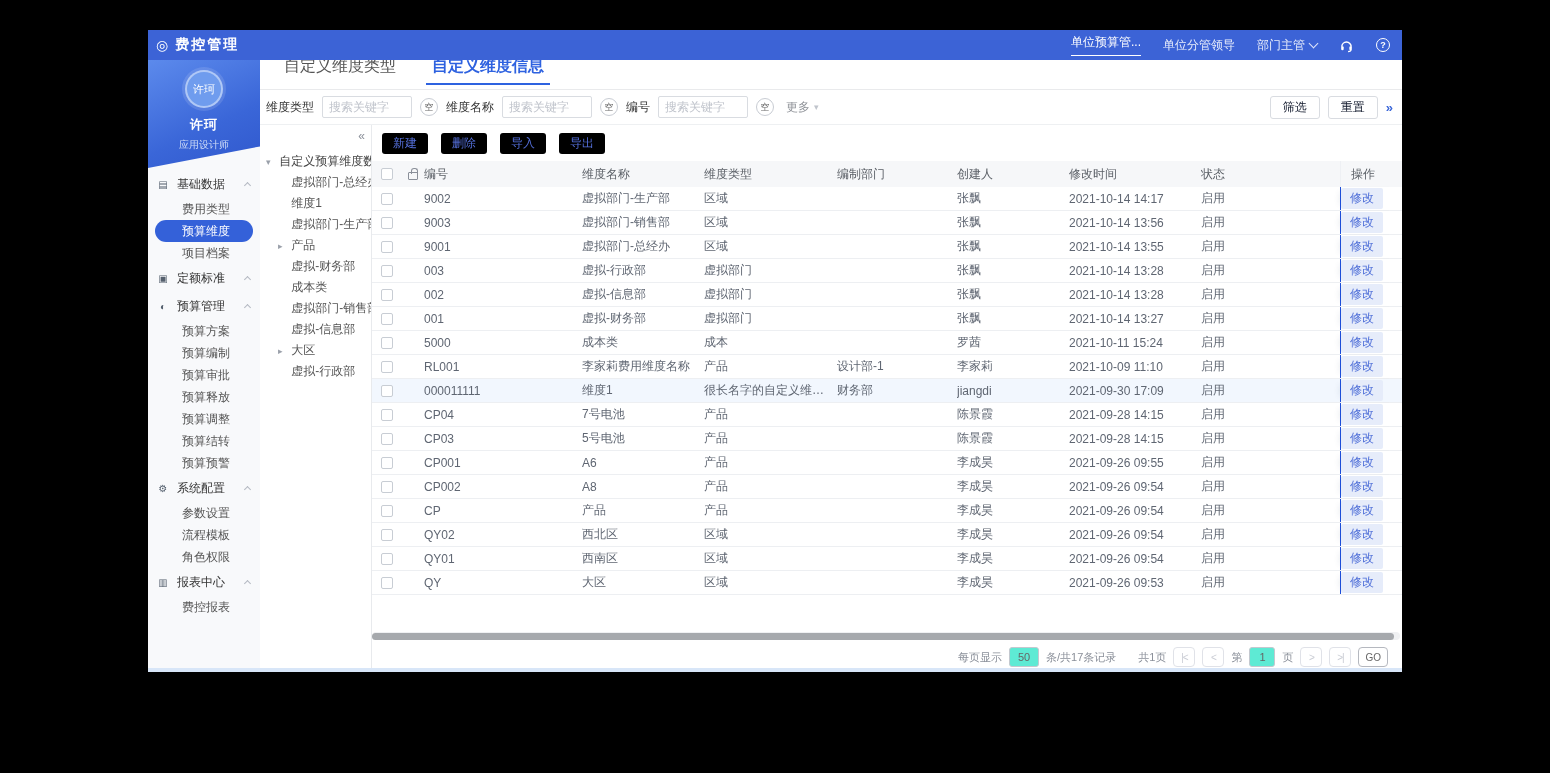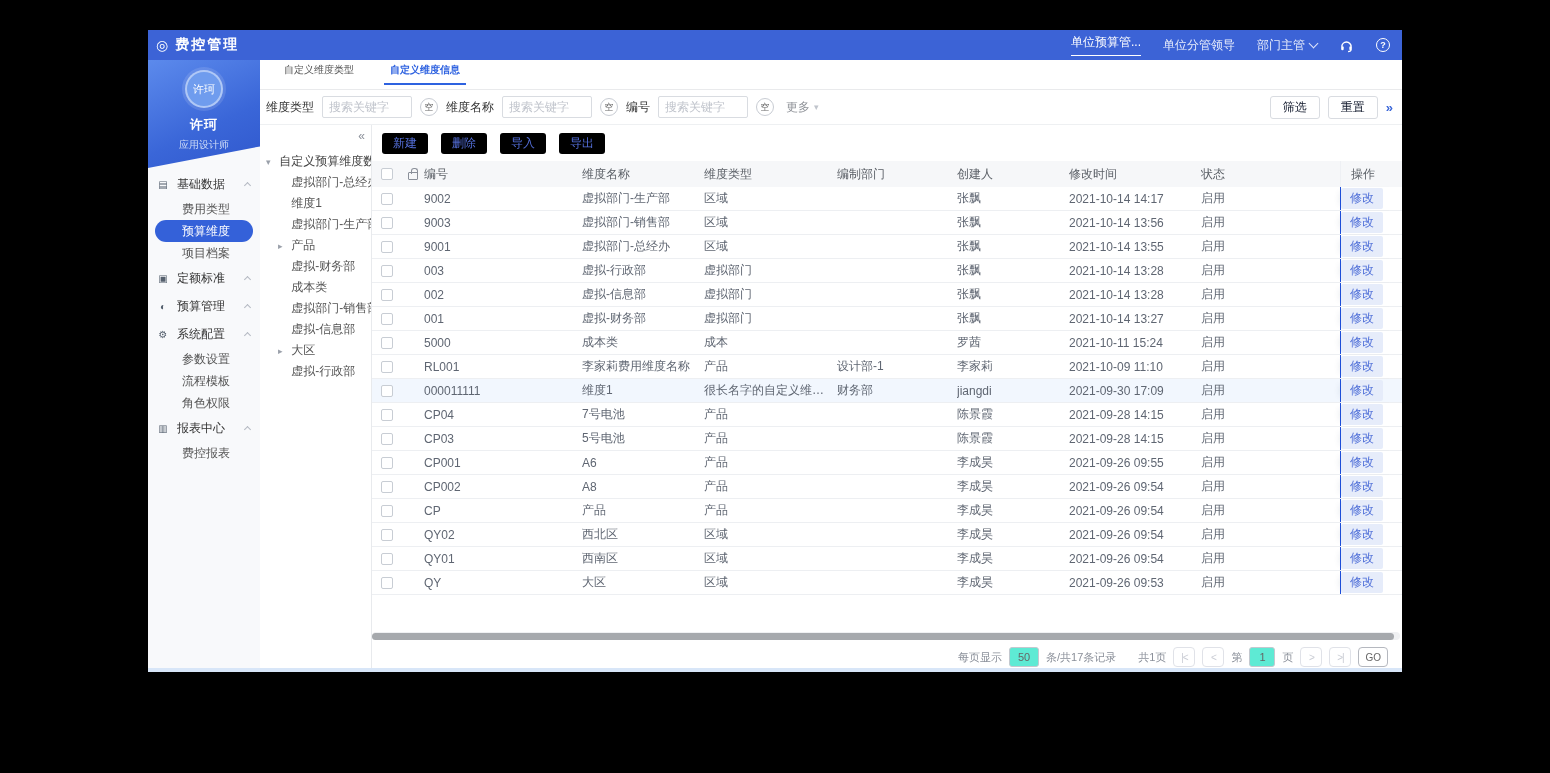--- a/index.html
+++ b/index.html
@@ -37,21 +37,21 @@
   .nav-icon { width:14px; font-size:10px; color:#55606e; margin-right:7px; text-align:center; }
   .nav-group-label { flex:1; font-size:12px; }
   .caret-up { width:5px; height:5px; border-left:1.2px solid #b4b9c2; border-top:1.2px solid #b4b9c2;
               transform:rotate(45deg); margin-right:2px; margin-top:2px; }
   .nav-item { height:22px; line-height:22px; padding-left:34px; color:#555; font-size:12px; cursor:pointer; }
   .nav-item.active { background:#3461d9; color:#fff; border-radius:11px; margin:0 7px; padding-left:27px; }
 
   
   .main { position:absolute; left:112px; top:30px; right:0; bottom:0; display:flex; flex-direction:column; background:#fff; }
   .tabbar { height:30px; border-bottom:1px solid #e9eaec; display:flex; align-items:flex-end; padding-left:6px; flex:none; }
-  .tab { padding:0 6px 8px; margin:4px 12px; font-size:10px; color:#555; cursor:pointer; position:relative; }
+  .tab { padding:0 6px 8px; margin:4px 12px; font-size:16px; color:#555; cursor:pointer; position:relative; }
   .tab.active { color:#2e62e0; font-weight:bold; }
   .tab.active:after { content:""; position:absolute; left:0; right:0; bottom:0; height:2px; background:#2e62e0; }
 
   .filterbar { height:35px; border-bottom:1px solid #eef0f2; display:flex; align-items:center; padding:0 10px 0 6px; flex:none; position:relative; }
   .filter-field { display:flex; align-items:center; margin-right:8px; }
   .filter-label { color:#333; margin-right:8px; white-space:nowrap; }
   .filter-input { width:90px; height:22px; border:1px solid #d9dce1; border-radius:2px; padding:0 6px; font-size:12px; color:#333; outline:none; font-family:inherit; }
   .filter-input::placeholder { color:#c0c4cc; }
   .empty-btn { width:18px; height:18px; border:1px solid #c8ccd3; border-radius:50%; margin-left:8px;
                display:flex; align-items:center; justify-content:center; font-size:9px; color:#666; cursor:pointer; flex:none; }
@@ -174,20 +174,29 @@
       <span class="nav-group-label">定额标准</span>
       <span class="caret-up"></span>
     </div>
   </div>
         <div class="nav-group">
     <div class="nav-group-header">
       <span class="nav-icon">◐</span>
       <span class="nav-group-label">预算管理</span>
       <span class="caret-up"></span>
     </div>
+    <div class="nav-items">
+            <div class="nav-item">预算方案</div>
+            <div class="nav-item">预算编制</div>
+            <div class="nav-item">预算审批</div>
+            <div class="nav-item">预算释放</div>
+            <div class="nav-item">预算调整</div>
+            <div class="nav-item">预算结转</div>
+            <div class="nav-item">预算预警</div>
+          </div>
   </div>
         <div class="nav-group">
     <div class="nav-group-header">
       <span class="nav-icon">⚙</span>
       <span class="nav-group-label">系统配置</span>
       <span class="caret-up"></span>
     </div>
     <div class="nav-items">
             <div class="nav-item">参数设置</div>
             <div class="nav-item">流程模板</div>

